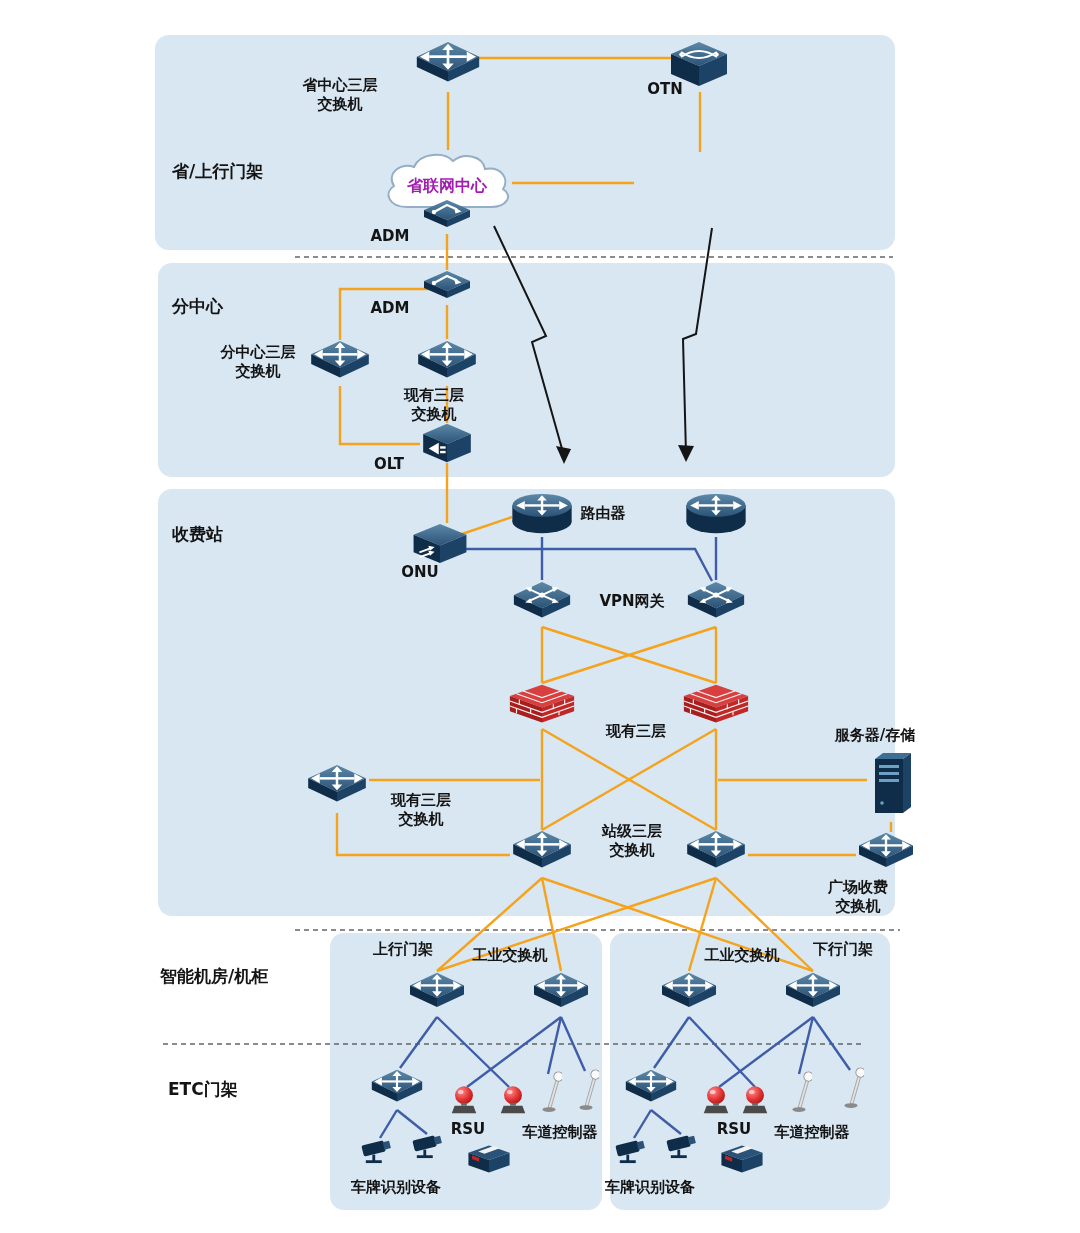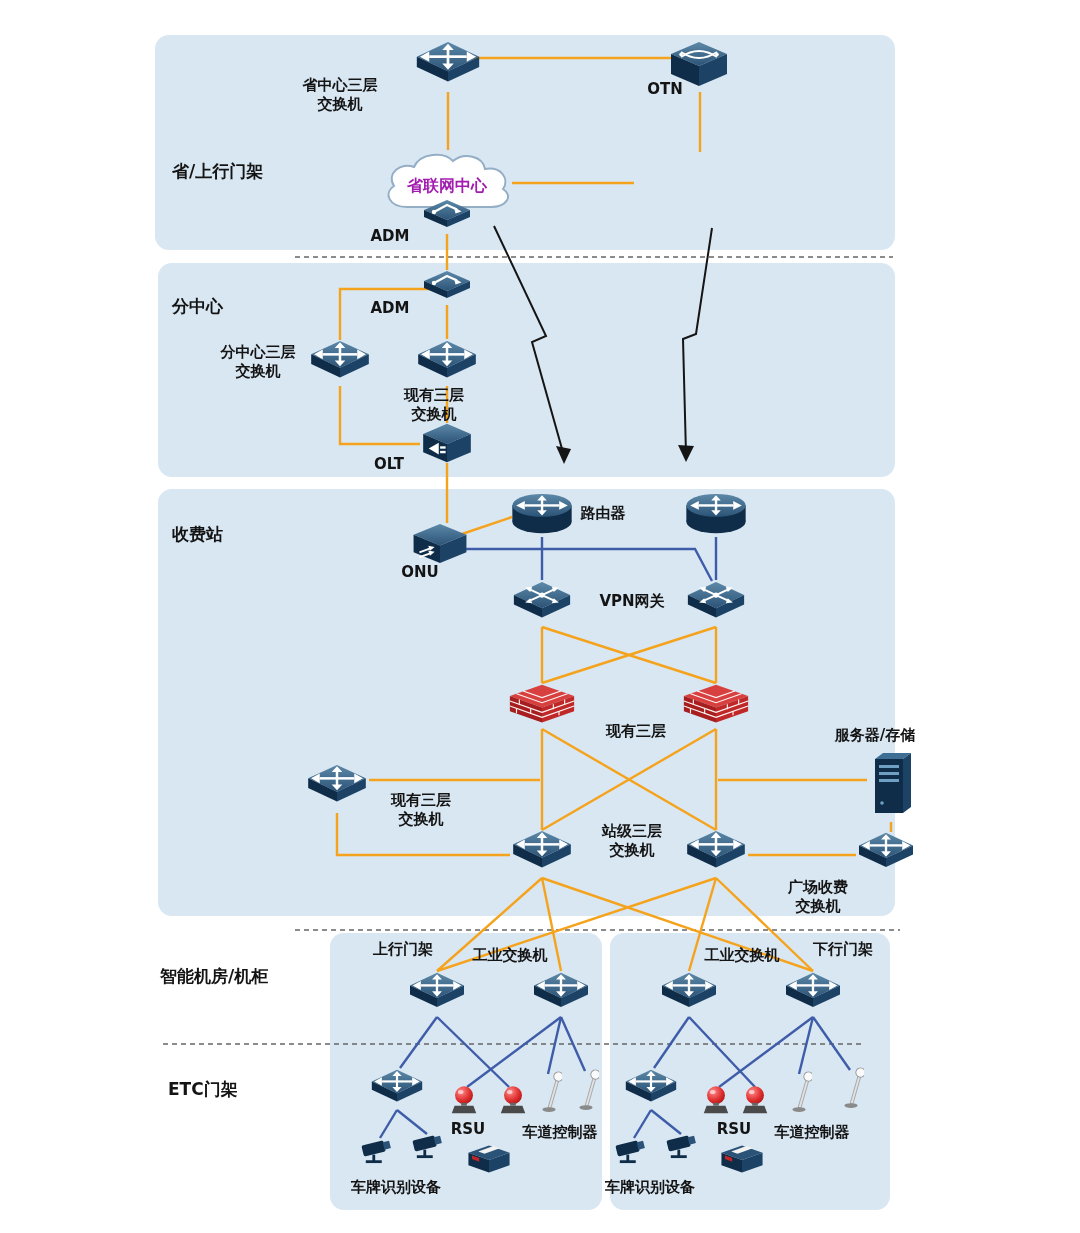--- a/index.html
+++ b/index.html
@@ -497,21 +497,21 @@
   <div class="lbl" style="left:362px;top:455px;width:54px">OLT</div>
   <div class="lbl" style="left:390px;top:563px;width:60px">ONU</div>
   <div class="lbl" style="left:564px;top:504px;width:78px">路由器</div>
   <div class="lbl" style="left:584px;top:592px;width:96px">VPN网关</div>
   <div class="lbl" style="left:590px;top:722px;width:92px">现有三层</div>
   <div class="lbl" style="left:816px;top:726px;width:118px">服务器/存储</div>
   <div class="lbl" style="left:373px;top:791px;width:96px">现有三层
 交换机</div>
   <div class="lbl" style="left:584px;top:822px;width:96px">站级三层
 交换机</div>
-  <div class="lbl" style="left:770px;top:878px;width:96px">广场收费
+  <div class="lbl" style="left:810px;top:878px;width:96px">广场收费
 交换机</div>
   <div class="lbl" style="left:360px;top:940px;width:86px">上行门架</div>
   <div class="lbl" style="left:460px;top:946px;width:100px">工业交换机</div>
   <div class="lbl" style="left:692px;top:946px;width:100px">工业交换机</div>
   <div class="lbl" style="left:800px;top:940px;width:86px">下行门架</div>
   <div class="lbl" style="left:442px;top:1120px;width:52px">RSU</div>
   <div class="lbl" style="left:512px;top:1123px;width:96px">车道控制器</div>
   <div class="lbl" style="left:338px;top:1178px;width:116px">车牌识别设备</div>
   <div class="lbl" style="left:708px;top:1120px;width:52px">RSU</div>
   <div class="lbl" style="left:764px;top:1123px;width:96px">车道控制器</div>

